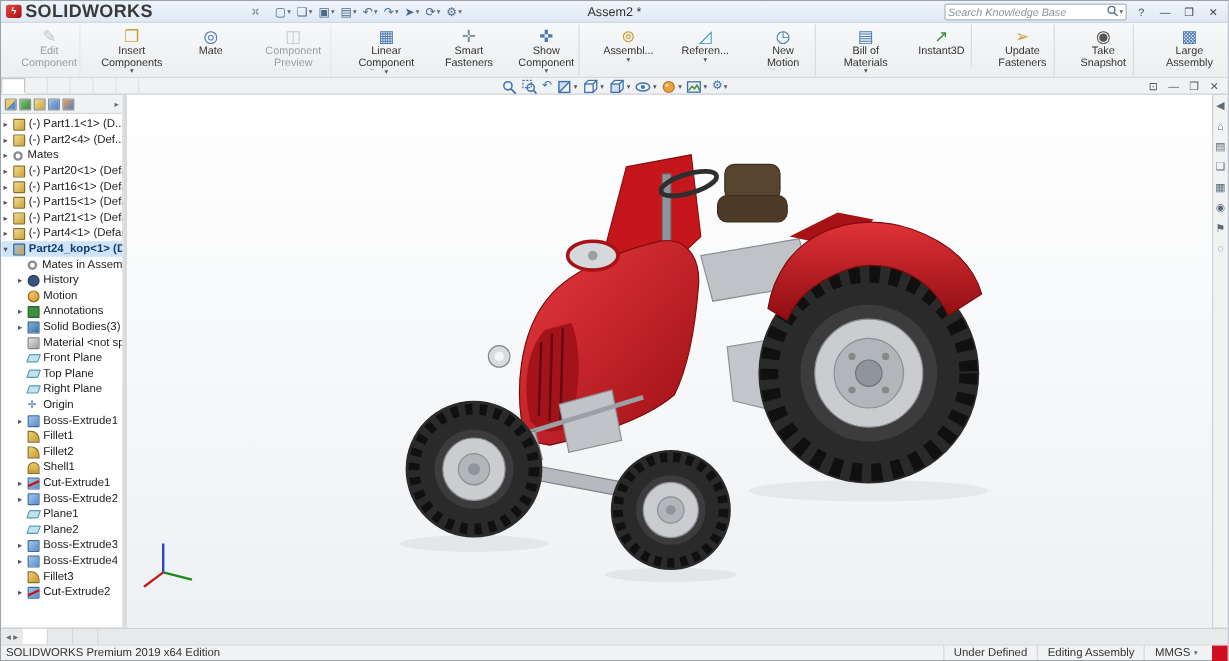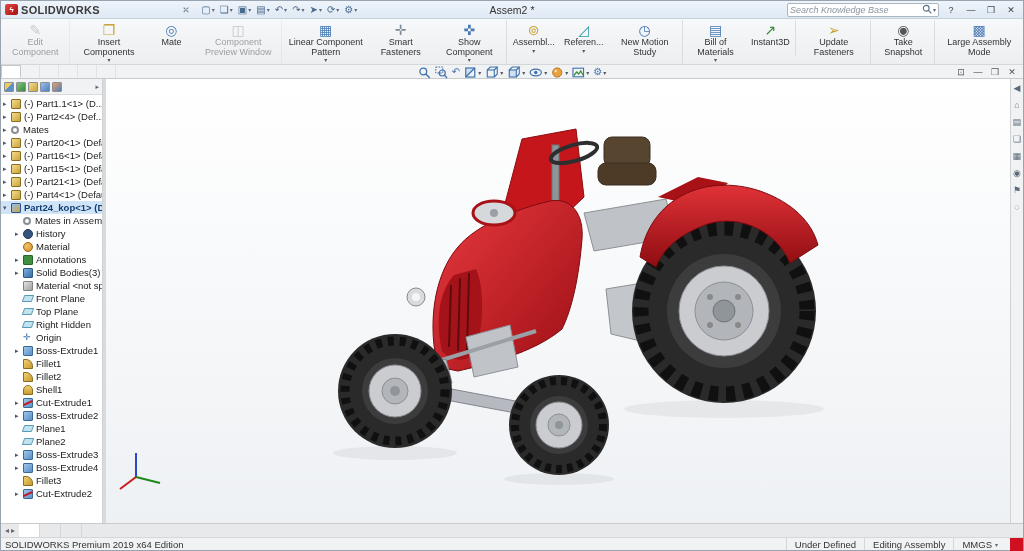--- a/index.html
+++ b/index.html
@@ -6,21 +6,21 @@
   html,body { width:1024px; height:551px; overflow:hidden; }
   body { font-family:"Liberation Sans", sans-serif; font-size:11px; color:#333; background:#fff; }
   .app { width:1024px; height:551px; display:flex; flex-direction:column; border:1px solid #9aa4ae; }
 
   
   .titlebar { height:18px; background:linear-gradient(#eef4fb,#dfe9f4); border-bottom:1px solid #c6d2de;
               display:flex; align-items:center; position:relative; padding:0 4px; flex:0 0 18px; }
   .logo { display:flex; align-items:center; gap:3px; margin-right:8px; }
   .logo-mark { width:13px; height:11px; background:linear-gradient(135deg,#e8473f,#a30f12); border-radius:2px;
                color:#fff; font-size:8px; font-weight:bold; display:flex; align-items:center; justify-content:center; }
-  .logo-text { font-weight:bold; font-size:11px; color:#3a3a3a; letter-spacing:.3px; }
+  .logo-text { font-weight:bold; font-size:15px; color:#3a3a3a; letter-spacing:.3px; }
   .menus { display:flex; }
   .menu-item { padding:1px 5px; font-size:10px; color:#222; cursor:default; }
   .pin { color:#7a8691; font-size:9px; margin:0 4px; transform:rotate(45deg); }
   .qicons { display:flex; align-items:center; gap:1px; margin-left:6px; }
   .qicon { display:flex; align-items:center; padding:0 2px; height:15px; border-radius:2px; }
   .qicon .g { font-size:10px; color:#4a6a8a; }
   .qicon .c { font-size:6px; color:#667; margin-left:1px; }
   .doc-title { position:absolute; left:50%; transform:translateX(-50%); font-size:10.5px; color:#333; }
   .tb-right { margin-left:auto; display:flex; align-items:center; gap:4px; }
   .search-box { width:152px; height:14px; background:#fff; border:1px solid #aab6c2; border-radius:2px;
@@ -29,21 +29,21 @@
                       font-family:"Liberation Sans", sans-serif; background:transparent; min-width:0; }
   .search-box input::placeholder { color:#8a949e; }
   .search-box .mag { flex:0 0 auto; display:flex; }
   .search-box .c { font-size:6px; color:#667; }
   .winbtn { width:16px; height:14px; display:flex; align-items:center; justify-content:center; font-size:9px; color:#444; }
 
   
   .ribbon { height:46px; flex:0 0 46px; background:linear-gradient(#f7f8f9,#eceef0); border-bottom:1px solid #d5d7d9;
             display:flex; align-items:flex-start; padding:1px 2px 0 2px; overflow:hidden; }
   .rbtn { min-width:50px; max-width:94px; padding:1px 3px 0 3px; display:flex; flex-direction:column; align-items:center;
-          border:1px solid transparent; border-radius:2px; }
+          border:1px solid transparent; border-radius:2px;margin-left:14px; }
   .rbtn.sep { border-right:1px solid #dadcde; border-radius:0; margin-right:2px; padding-right:5px; }
   .ricon { height:16px; line-height:16px; font-size:14px; }
   .rlabel { max-width:86px; font-size:9px; line-height:9.5px; max-height:20px; overflow:hidden; text-align:center; color:#333; }
   .rbtn .caret { visibility:hidden; font-size:6px; color:#555; height:7px; line-height:7px; }
   .rbtn.drop .caret { visibility:visible; }
   .rbtn.disabled { opacity:.45; filter:grayscale(.9); }
   .ri-edit::before{content:"✎";color:#8a8f94;} .ri-insert::before{content:"❐";color:#c8a238;}
   .ri-mate::before{content:"◎";color:#4a7ab5;} .ri-preview::before{content:"◫";color:#8a8f94;}
   .ri-pattern::before{content:"▦";color:#4a7ab5;} .ri-fastener::before{content:"✛";color:#7a8a99;}
   .ri-move::before{content:"✜";color:#4a7ab5;} .ri-hidden::before{content:"◩";color:#4a7ab5;}
@@ -441,21 +441,21 @@
           <span class="tlabel">Mates in Assem2</span>
         </div>
           <div class="trow d2 arrow">
           <span class="tarrow"></span>
           <span class="ticon ic-history"></span>
           <span class="tlabel">History</span>
         </div>
           <div class="trow d2">
           <span class="tarrow"></span>
           <span class="ticon ic-sensor"></span>
-          <span class="tlabel">Material</span>
+          <span class="tlabel">Motion</span>
         </div>
           <div class="trow d2 arrow">
           <span class="tarrow"></span>
           <span class="ticon ic-ann"></span>
           <span class="tlabel">Annotations</span>
         </div>
           <div class="trow d2 arrow">
           <span class="tarrow"></span>
           <span class="ticon ic-bodies"></span>
           <span class="tlabel">Solid Bodies(3)</span>
@@ -471,21 +471,21 @@
           <span class="tlabel">Front Plane</span>
         </div>
           <div class="trow d2">
           <span class="tarrow"></span>
           <span class="ticon ic-plane"></span>
           <span class="tlabel">Top Plane</span>
         </div>
           <div class="trow d2">
           <span class="tarrow"></span>
           <span class="ticon ic-plane"></span>
-          <span class="tlabel">Right Hidden</span>
+          <span class="tlabel">Right Plane</span>
         </div>
           <div class="trow d2">
           <span class="tarrow"></span>
           <span class="ticon ic-origin"></span>
           <span class="tlabel">Origin</span>
         </div>
           <div class="trow d2 arrow">
           <span class="tarrow"></span>
           <span class="ticon ic-boss"></span>
           <span class="tlabel">Boss-Extrude1</span>

